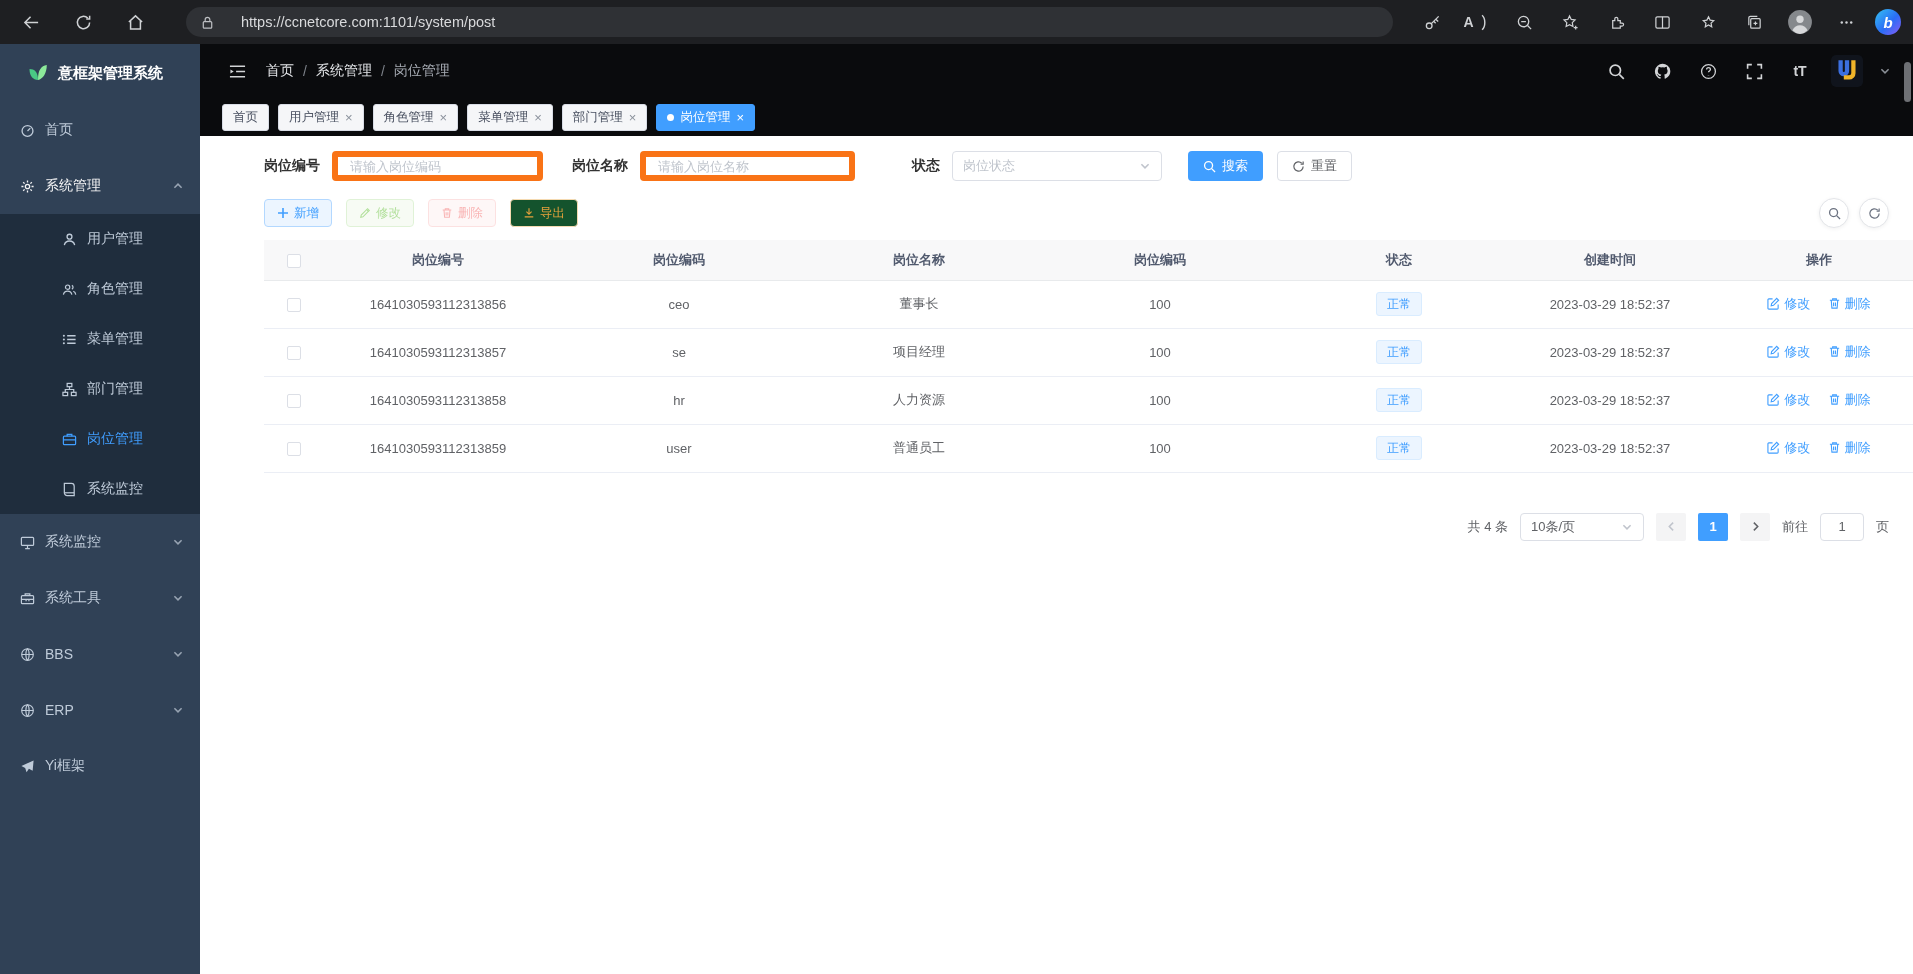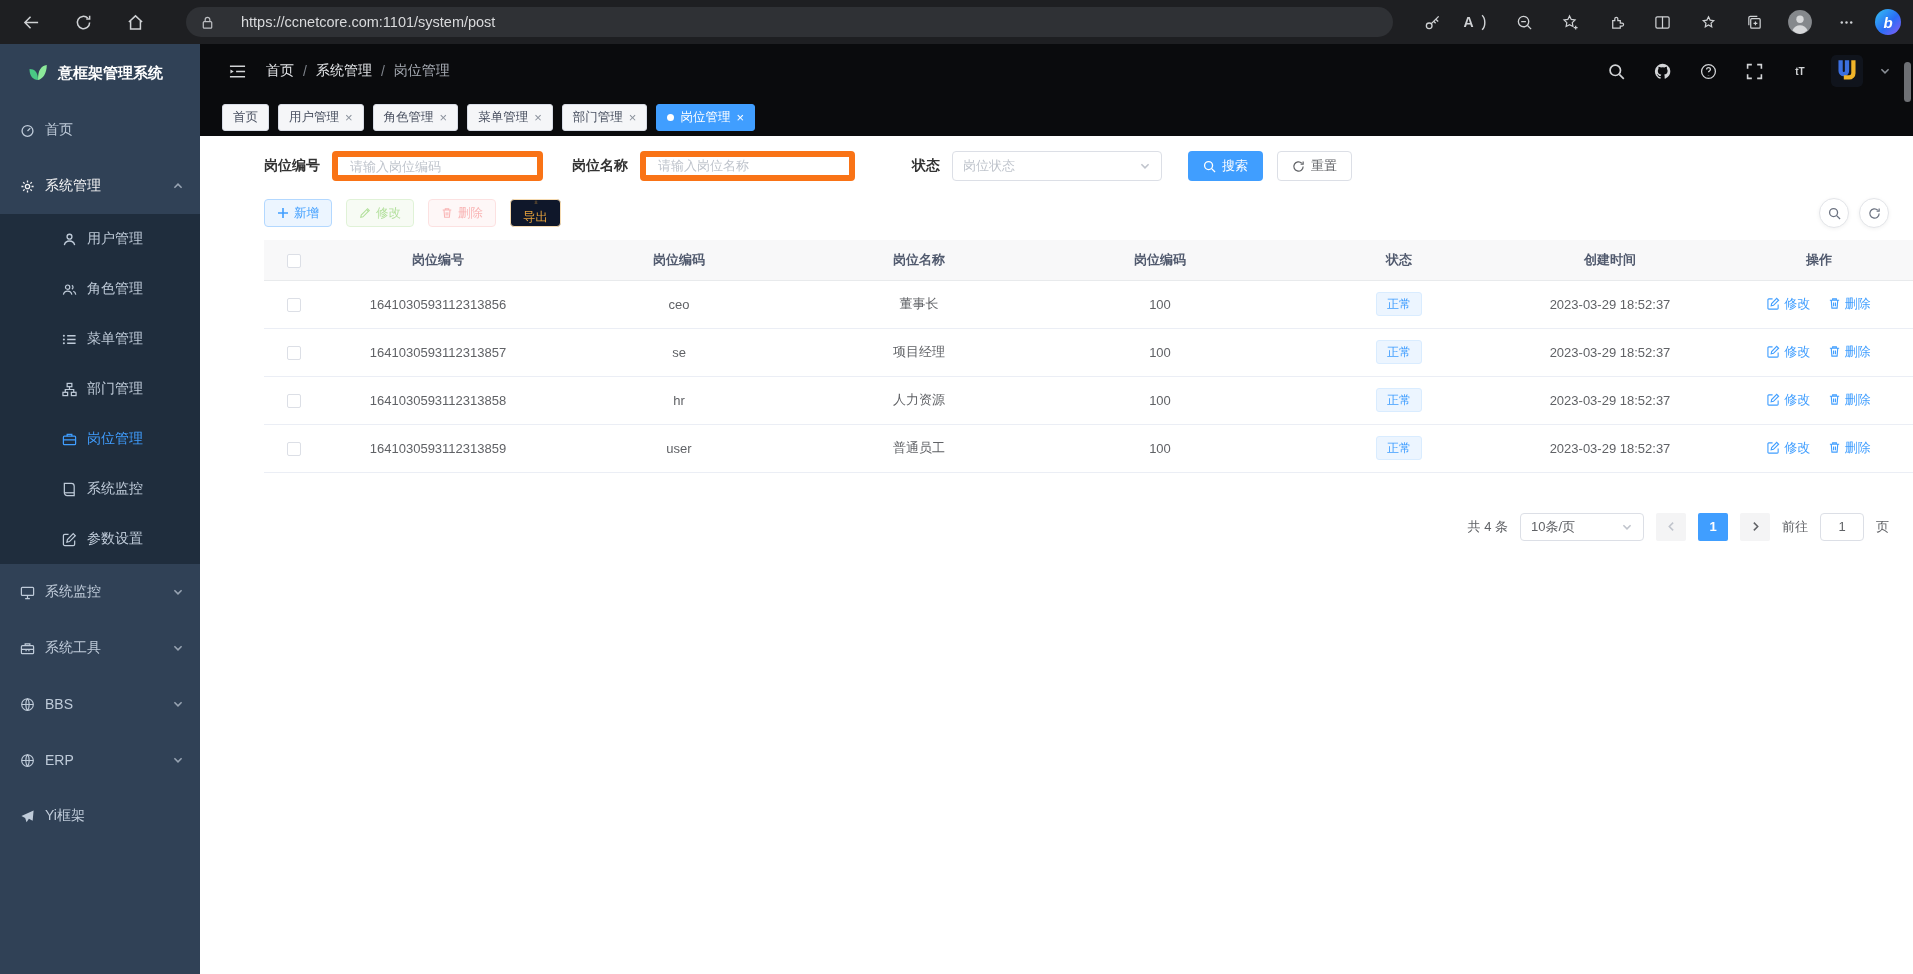--- a/index.html
+++ b/index.html
@@ -40,21 +40,21 @@
   .mi.open { color:#f4f4f5; }
   .mi.activeitem { color:#409eff; }
 
   
   .main { flex:1; display:flex; flex-direction:column; min-width:0; }
 
   
   .topbar { height:54px; background:#0a0b0d; display:flex; align-items:center; padding:0 22px; flex:none; }
   .tic { width:30px; height:30px; display:flex; align-items:center; justify-content:center; color:#d2d4d6; cursor:pointer; flex:none; }
   .tic svg { width:17px; height:17px; }
-  .tic.txt { font-size:10px; font-weight:bold; letter-spacing:0; }
+  .tic.txt { font-size:14px; font-weight:bold; letter-spacing:0; }
   .crumbs { margin-left:14px; display:flex; align-items:center; gap:9px; font-size:14px; }
   .crumb.link { color:#e3e5e8; cursor:pointer; }
   .sep { color:#7d828a; }
   .crumb.current { color:#a8adb5; }
   .topbar-right { margin-left:auto; display:flex; align-items:center; gap:16px; }
   .avatar { width:32px; height:32px; border-radius:5px; overflow:hidden; cursor:pointer; flex:none; }
   .avatar svg { width:32px; height:32px; }
   .ucaret { width:12px; height:12px; color:#8a8f96; cursor:pointer; }
   .ucaret svg { width:12px; height:12px; }
 
@@ -66,37 +66,37 @@
   .tab.active .tclose { color:#fff; }
   .dot { width:7px; height:7px; border-radius:50%; background:#fff; }
 
   
   .content { flex:1; background:#fff; padding:0 24px; position:relative; overflow:hidden;margin-left:40px; }
 
   .filters { margin-top:15px; display:flex; align-items:center; }
   .flabel { font-size:14px; font-weight:bold; color:#333; margin-right:12px; white-space:nowrap; }
   .inp { height:30px; border:6px solid #f97316; border-radius:4px; padding:0 12px; font-size:13px; color:#606266; outline:none; font-family:inherit; }
   .inp::placeholder { color:#bfc4cc; }
-  .inp.w1 { width:211px; } .inp.w2 { width:215px;font-family:Liberation Serif, serif; }
+  .inp.w1 { width:211px; } .inp.w2 { width:215px; }
   .ml29 { margin-left:29px; } .ml57 { margin-left:57px; } .ml26 { margin-left:26px; } .ml14 { margin-left:14px; }
   .select { height:30px; width:210px; border:1px solid #dcdfe6; border-radius:4px; background:#fff; display:flex; align-items:center; justify-content:space-between; padding:0 10px; font-size:13px; color:#bfc4cc; cursor:pointer; }
   .select .scaret { width:12px; height:12px; color:#c0c4cc; }
   .select .scaret svg { width:12px; height:12px; }
   .btn { height:30px; border-radius:4px; font-size:13px; display:inline-flex; align-items:center; gap:6px; padding:0 14px; cursor:pointer; border:1px solid transparent; font-family:inherit; }
   .btn svg { width:13px; height:13px; }
   .btn.primary { background:#409eff; color:#fff; }
   .btn.plainb { background:#fff; border-color:#dcdfe6; color:#606266; }
 
   .toolbar { margin-top:18px; display:flex; align-items:center; gap:14px; position:relative; }
   .chip { height:28px; border-radius:4px; font-size:12.5px; display:inline-flex; align-items:center; gap:5px; padding:0 12px; border:1px solid; cursor:pointer; font-family:inherit; }
   .chip svg { width:12px; height:12px; }
   .chip.blue   { background:#ecf5ff; border-color:#b3d8ff; color:#409eff; }
   .chip.green  { background:#f0f9eb; border-color:#c2e7b0; color:#67c23a; }
   .chip.red    { background:#fef0f0; border-color:#fbc4c4; color:#f56c6c; }
-  .chip.orange { background:#0f172a; border-color:#f5dab1; color:#e6a23c;flex-direction:column; }
+  .chip.orange { background:#14532d; border-color:#f5dab1; color:#e6a23c; }
   .chip.disabled { opacity:.5; cursor:not-allowed; }
   .round-btns { position:absolute; right:0; top:-1px; display:flex; gap:10px; }
   .rbtn { width:30px; height:30px; border-radius:50%; border:1px solid #e3e5e9; background:#fff; color:#6b7280; display:flex; align-items:center; justify-content:center; box-shadow:0 1px 4px rgba(0,0,0,.06); cursor:pointer; }
   .rbtn svg { width:13px; height:13px; }
 
   table.grid { width:100%; border-collapse:collapse; margin-top:13px; table-layout:fixed; }
   .grid col.c0{width:59px;} .grid col.c1{width:230px;} .grid col.c2{width:252px;} .grid col.c3{width:228px;}
   .grid col.c4{width:254px;} .grid col.c5{width:224px;} .grid col.c6{width:198px;} .grid col.c7{width:220px;}
   .grid th { background:#f8f8f9; color:#515a6e; font-weight:bold; font-size:13px; height:40px; border-bottom:1px solid #e8eaec; text-align:center; }
   .grid td { height:48px; border-bottom:1px solid #ebeef5; font-size:13px; color:#606266; text-align:center; white-space:nowrap; }
@@ -300,29 +300,20 @@
           <span>岗位管理</span>
         </div>
         <div class="mi sub">
           <span class="mic">
               <svg viewBox="0 0 16 16" fill="none" stroke="currentColor" stroke-width="1.3">
                 <path d="M2.5 1.5h7.5a3 3 0 0 1 3 3v10H5.5a3 3 0 0 1-3-3z"></path>
                 <path d="M2.5 11.5h10.5"></path>
               </svg>
             </span>
           <span>系统监控</span>
-        </div>
-        <div class="mi sub">
-          <span class="mic">
-              <svg viewBox="0 0 16 16" fill="none" stroke="currentColor" stroke-width="1.3">
-                <path d="M13.5 9v4a1.5 1.5 0 0 1-1.5 1.5H3A1.5 1.5 0 0 1 1.5 13V4A1.5 1.5 0 0 1 3 2.5h4"></path>
-                <path d="M12 1.8l2.2 2.2L8 10.2l-2.8.6.6-2.8z"></path>
-              </svg>
-            </span>
-          <span>参数设置</span>
         </div>
       </div>
       <div class="mi top">
         <span class="mic">
             <svg viewBox="0 0 16 16" fill="none" stroke="currentColor" stroke-width="1.3">
               <rect x="1.5" y="2.5" width="13" height="8.5" rx="1"></rect>
               <path d="M5.5 14.5h5M8 11v3.5"></path>
             </svg>
           </span>
         <span>系统监控</span>

